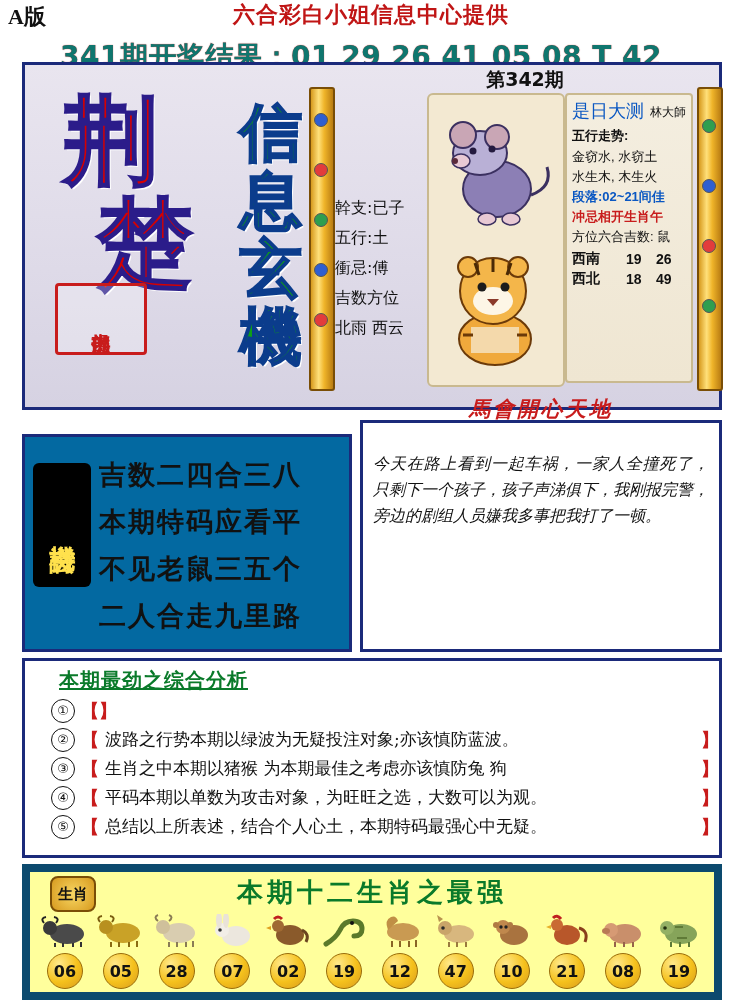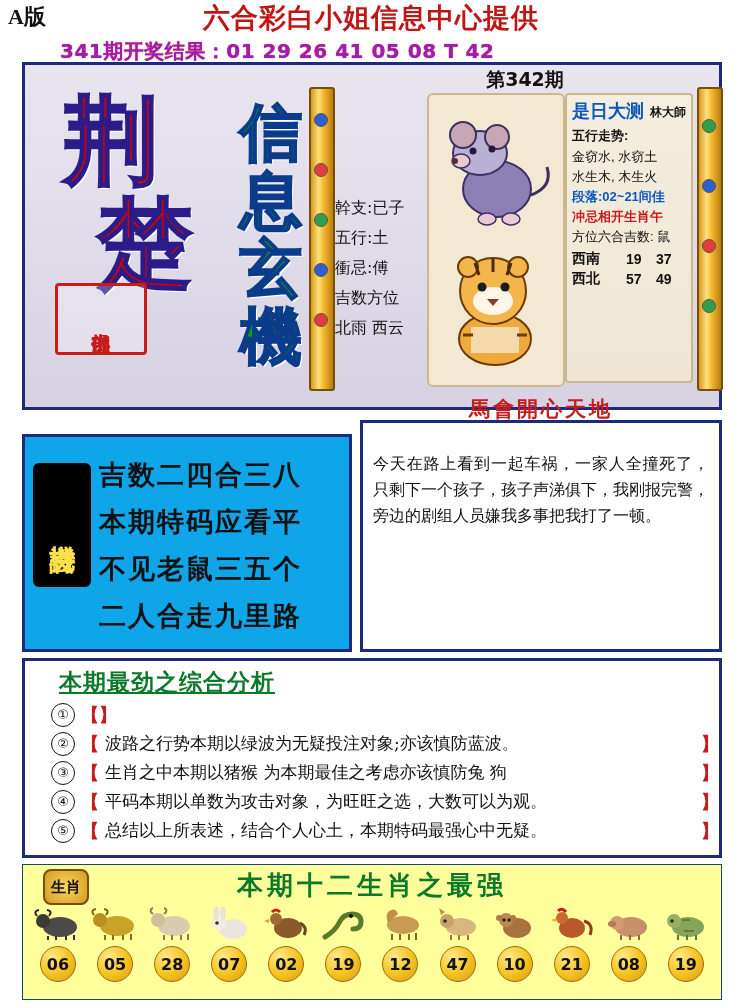--- a/index.html
+++ b/index.html
@@ -15,27 +15,27 @@
   
   .top-row{position:relative;height:34px;padding-left:41px;}
   .edition{
     position:absolute;left:8px;top:2px;
     font-size:22px;font-weight:bold;color:#111;
     font-family:"Liberation Serif","DejaVu Serif",serif;
   }
   .top-title{
     position:absolute;left:0;right:0;top:0;
     text-align:center;
-    font-size:27px;font-weight:bold;color:#c01515;
+    font-size:22px;font-weight:bold;color:#c01515;
     letter-spacing:1px;
     font-family:Liberation Mono, monospace;
   }
   .result-line{
     position:absolute;left:60px;top:38px;
-    font-size:20px;font-weight:bold;color:#a21caf;
+    font-size:28px;font-weight:bold;color:#0f766e;
     letter-spacing:0.5px;
     font-family:"DejaVu Sans","Liberation Sans",sans-serif;
     text-shadow:0 0 1px #c81c1c;
   }
 
   
   .banner{
     position:absolute;left:22px;top:62px;width:700px;height:348px;
     background:linear-gradient(180deg,#e9e5ef 0%,#dedae8 60%,#d6d2e2 100%);
     border:3px solid #1b2a7a;
@@ -108,35 +108,35 @@
   .animal.rat{top:8px;}
   .animal.tiger{top:148px;}
 
   .forecast{
     position:absolute;left:540px;top:28px;width:128px;height:290px;
     background:linear-gradient(180deg,#f4eee0 0%,#efe6d2 100%);
     border:2px solid #c9b98f;border-radius:4px;
     padding:4px 5px;box-sizing:border-box;
   }
   .forecast .f-title{
-    font-size:18px;font-weight:bold;color:#0a57c2;
+    font-size:18px;font-weight:normal;color:#0a57c2;
     font-family:"DejaVu Sans","Liberation Sans",sans-serif;
   }
   .forecast .f-title .master{font-size:12px;color:#111;float:right;margin-top:5px;}
   .forecast .f-sub{font-size:13px;font-weight:bold;color:#111;margin-top:4px;}
   .forecast .f-line{font-size:13px;color:#111;margin-top:3px;line-height:17px;}
   .forecast .f-red{color:#c81c1c;font-weight:bold;}
   .forecast .f-blue{color:#0a57c2;font-weight:bold;}
   .forecast table{width:100%;border-collapse:collapse;margin-top:4px;}
   .forecast table td{font-size:14px;color:#111;padding:1px 0;font-weight:bold;}
 
   
   .poem{
     position:absolute;left:22px;top:434px;width:330px;height:218px;
-    background:#0ea5e9;border:3px solid #1b2a7a;box-sizing:border-box;
+    background:#0369a1;border:3px solid #1b2a7a;box-sizing:border-box;
   }
   .poem-seal{
     position:absolute;left:8px;top:26px;width:58px;height:124px;
     background:#000;color:#ffe14d;border-radius:6px;
     display:flex;align-items:center;justify-content:center;
   }
   .poem-seal span{
     writing-mode:vertical-rl;text-orientation:upright;
     font-size:26px;font-weight:bold;line-height:1.15;
     font-family:"DejaVu Serif","Liberation Serif",serif;
@@ -144,21 +144,21 @@
   .poem-lines{position:absolute;left:74px;top:14px;right:6px;}
   .poem-lines div{
     font-size:27px;font-weight:bold;color:#111;line-height:47px;
     font-family:"DejaVu Serif","Liberation Serif",serif;
     letter-spacing:2px;
   }
 
   
   .story{
     position:absolute;left:360px;top:420px;width:362px;height:232px;
-    background:#ffffff;border:3px solid #1b2a7a;box-sizing:border-box;
+    background:#ffffff;border:3px solid #1b2a7a;box-sizing:border-box;font-style:italic;
   }
   .story-title{
     position:absolute;left:0;right:0;top:-28px;text-align:center;
     font-size:21px;font-weight:bold;color:#c81c1c;
     font-family:"DejaVu Sans","Liberation Sans",sans-serif;
     letter-spacing:3px;
   }
   .story-text{
     padding:28px 10px 8px 10px;
     font-size:16px;color:#111;line-height:26px;
@@ -166,42 +166,42 @@
     text-align:justify;
   }
 
   
   .analysis{
     position:absolute;left:22px;top:658px;width:700px;height:200px;
     background:#ffffff;border:3px solid #1b2a7a;box-sizing:border-box;
   }
   .analysis-head{
     margin:6px 0 2px 34px;
-    font-size:23px;font-weight:bold;color:#0a7a2a;
+    font-size:20px;font-weight:bold;color:#0a7a2a;
     font-family:"DejaVu Sans","Liberation Sans",sans-serif;
     letter-spacing:1px;
     text-decoration:underline;
   }
   .a-row{display:flex;align-items:center;height:29px;padding-left:26px;}
   .a-num{
     width:22px;height:22px;border:1.5px solid #111;border-radius:50%;
     font-size:13px;display:flex;align-items:center;justify-content:center;
     color:#111;margin-right:6px;flex:0 0 auto;
   }
   .brk{color:#c81c1c;font-size:18px;font-weight:bold;}
   .a-text{
     font-size:17px;color:#111;margin:0 6px;flex:1;
     font-family:"DejaVu Serif","Liberation Serif",serif;
     white-space:nowrap;
   }
 
   
   .bottom{
     position:absolute;left:22px;top:864px;width:700px;height:136px;
-    background:#ffff9c;border:1px solid #0c4a6e;box-sizing:border-box;
+    background:#ffff9c;border:8px solid #0c4a6e;box-sizing:border-box;
   }
   .bottom-head{
     position:relative;height:40px;
   }
   .bottom-badge{
     position:absolute;left:20px;top:4px;width:42px;height:32px;
     background:radial-gradient(circle,#f7d663 0%,#d79a1e 100%);
     border:2px solid #7a4e06;border-radius:8px;
     display:flex;align-items:center;justify-content:center;
     font-size:15px;font-weight:bold;color:#111;
@@ -323,25 +323,25 @@
         <div class="f-line f-red">冲忌相开生肖午</div>
         <div class="f-line">
           <span>方位六合吉数:</span>
           <span>鼠</span>
         </div>
         <table>
           <tbody>
               <tr>
             <td>西南</td>
             <td>19</td>
-            <td>37</td>
+            <td>26</td>
           </tr>
           <tr>
             <td>西北</td>
-            <td>57</td>
+            <td>18</td>
             <td>49</td>
           </tr>
         </tbody>
           </table>
       </div>
 
     </div>
   </div>
 
   <div class="poem">

